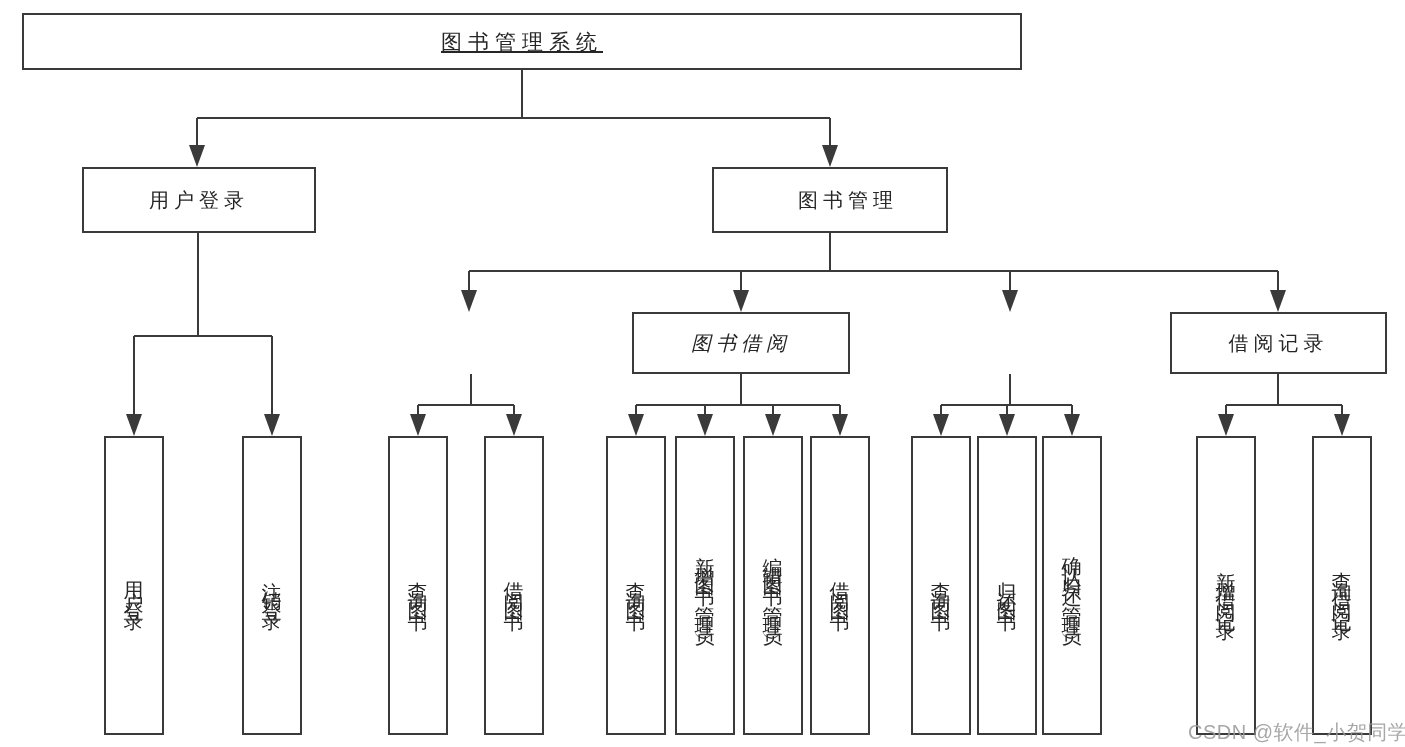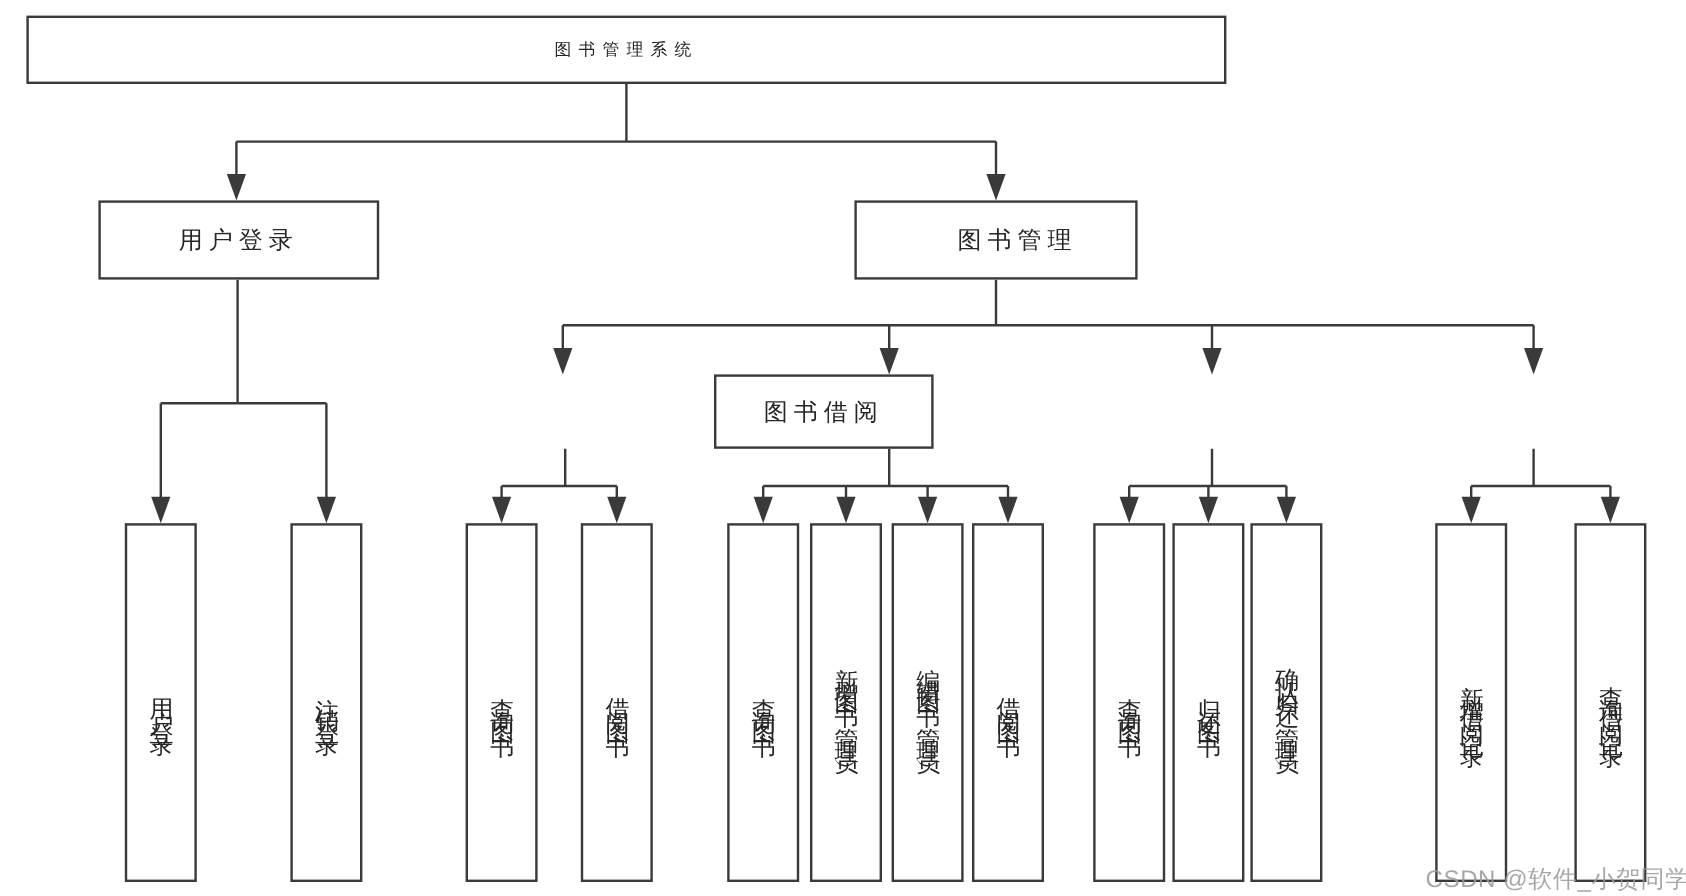--- a/index.html
+++ b/index.html
@@ -34,22 +34,23 @@
     z-index: 2;
     color: #262626;
   }
   .hnode span {
     font-size: 20px;
     letter-spacing: 5px;
     white-space: nowrap;
     color: #262626;
   }
   .root-node span {
-    font-size: 14px;
+    font-size: 21px;
     letter-spacing: 6px;
+    text-decoration: underline;
   }
   .vnode span {
     writing-mode: vertical-rl;
     text-orientation: mixed;
     font-size: 20px;
     letter-spacing: 10px;
     line-height: 1.1;
     color: #262626;
   }
   .watermark {
@@ -116,22 +117,25 @@
     <span>图书管理系统</span>
   </div>
 
   <div class="node hnode" style="left:82px; top:167px; width:234px; height:66px;">
     <span>用户登录</span>
   </div>
   <div class="node hnode" style="left:712px; top:167px; width:236px; height:66px;padding-left:36px;">
     <span>图书管理</span>
   </div>
 
-  <div class="node hnode" style="left:595px; top:312px; width:183px; height:62px;">
+  <div class="node hnode" style="left:632px; top:312px; width:218px; height:62px;font-style:italic;">
     <span>图书借阅</span>
+  </div>
+  <div class="node hnode" style="left:1170px; top:312px; width:217px; height:62px;">
+    <span>借阅记录</span>
   </div>
 
   <div class="node vnode" style="left:104px; top:436px; width:60px; height:299px;">
     <span>用户登录</span>
   </div>
   <div class="node vnode" style="left:242px; top:436px; width:60px; height:299px;">
     <span>注销登录</span>
   </div>
 
   <div class="node vnode" style="left:388px; top:436px; width:60px; height:299px;">

